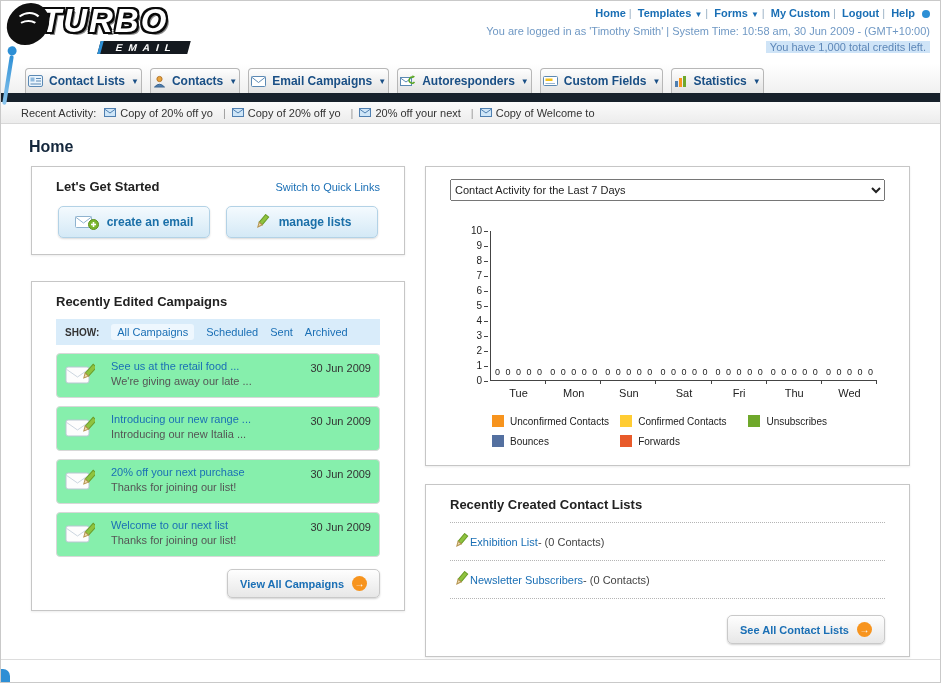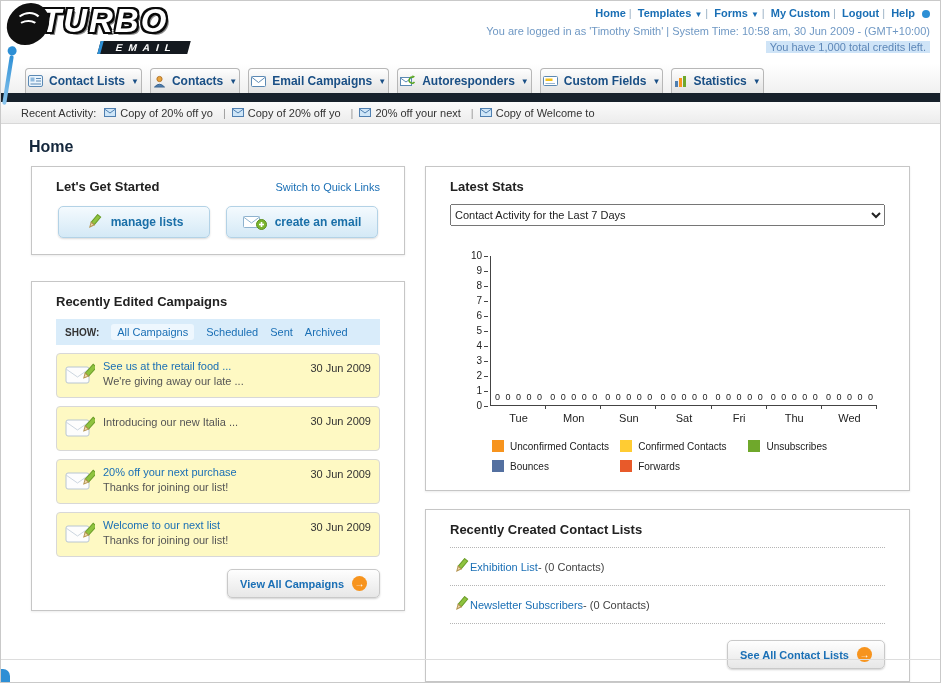--- a/index.html
+++ b/index.html
@@ -58,21 +58,21 @@
   .gs-link{font-size:11px;color:#1a6fb5;text-decoration:none;}
   .gs-buttons{display:flex;gap:16px;padding:0 2px 4px 2px;}
   .big-btn{flex:1;display:flex;align-items:center;justify-content:center;gap:8px;height:32px;border:1px solid #b3d2e6;border-radius:5px;background:linear-gradient(#f4fafe,#d4e9f6);font-size:12px;font-weight:bold;color:#1a6fa8;cursor:pointer;box-shadow:0 1px 2px rgba(0,0,0,.15);font-family:inherit;}
 
   
   .camp-head{margin-bottom:10px;}
   .filter-bar{display:flex;align-items:center;gap:12px;background:#d9ecfa;padding:5px 9px;font-size:11px;}
   .show-label{font-weight:bold;color:#333;font-size:10px;}
   .filter-link{color:#1a6fb5;text-decoration:none;}
   .filter-link.selected{background:#eef7fe;padding:2px 6px;border-radius:3px;}
-  .camp-item{display:flex;align-items:flex-start;gap:8px;border:1px solid #d8d8d8;border-radius:4px;padding:6px 8px;margin-top:8px;background:#fef9c3;cursor:pointer;}
+  .camp-item{display:flex;align-items:flex-start;gap:16px;border:1px solid #d8d8d8;border-radius:4px;padding:6px 8px;margin-top:8px;background:#86efac;cursor:pointer;}
   .camp-icon{flex:none;padding-top:2px;}
   .camp-text{flex:1;min-width:0;}
   .camp-title{font-size:11px;color:#1a6fb5;text-decoration:none;display:block;}
   .camp-sub{font-size:11px;color:#555;margin-top:3px;}
   .camp-date{font-size:11px;color:#333;padding-top:2px;white-space:nowrap;}
   .view-row{display:flex;justify-content:flex-end;margin-top:12px;}
   .pill-btn{display:inline-flex;align-items:center;gap:8px;padding:6px 12px;border:1px solid #c9c9c9;border-radius:5px;background:linear-gradient(#fefefe,#e7e7e7);font-size:11px;font-weight:bold;color:#1a6fb5;cursor:pointer;box-shadow:0 1px 2px rgba(0,0,0,.18);font-family:inherit;}
   .orange-arrow{width:15px;height:15px;border-radius:50%;background:#f7941e;color:#fff;font-size:10px;font-weight:bold;display:inline-flex;align-items:center;justify-content:center;line-height:1;}
 
   
@@ -237,37 +237,37 @@
 <div class="content">
   <div class="col-left">
 
     <div class="panel gs-panel">
       <div class="gs-head">
         <span class="gs-title">Let's Get Started</span>
         <a class="gs-link">Switch to Quick Links</a>
       </div>
       <div class="gs-buttons">
         <button class="big-btn">
-          <svg width="18" height="16">
-              <g transform="rotate(40 9 8)">
-                <rect x="7" y="0" width="4" height="10" fill="#8fc33f" stroke="#6a9c27"></rect>
-                <path d="M7 10 l2 4.5 2 -4.5 Z" fill="#f0ddb0" stroke="#b49451"></path>
-              </g>
-            </svg>
-          <span>manage lists</span>
-        </button>
-        <button class="big-btn">
           <svg width="24" height="16">
               <rect x="0.5" y="2.5" width="16" height="11" rx="1" fill="#fff" stroke="#8fb3cf"></rect>
               <path d="M0.5 3 L8.5 9 L16.5 3" fill="none" stroke="#8fb3cf"></path>
               <circle cx="18.5" cy="10.5" r="5" fill="#7ab52e" stroke="#5d8f20"></circle>
               <line x1="16" y1="10.5" x2="21" y2="10.5" stroke="#fff" stroke-width="1.6"></line>
               <line x1="18.5" y1="8" x2="18.5" y2="13" stroke="#fff" stroke-width="1.6"></line>
             </svg>
           <span>create an email</span>
+        </button>
+        <button class="big-btn">
+          <svg width="18" height="16">
+              <g transform="rotate(40 9 8)">
+                <rect x="7" y="0" width="4" height="10" fill="#8fc33f" stroke="#6a9c27"></rect>
+                <path d="M7 10 l2 4.5 2 -4.5 Z" fill="#f0ddb0" stroke="#b49451"></path>
+              </g>
+            </svg>
+          <span>manage lists</span>
         </button>
       </div>
     </div>
 
     <div class="panel">
       <div class="sec-title camp-head">Recently Edited Campaigns</div>
       <div class="filter-bar">
         <span class="show-label">SHOW:</span>
         <a class="filter-link selected">All Campaigns</a>
         <a class="filter-link">Scheduled</a>
@@ -299,20 +299,21 @@
               <svg width="30" height="25">
                 <rect x="1" y="5" width="23" height="16" rx="2" fill="#fdfdfd" stroke="#b9c6d2"></rect>
                 <path d="M1 7 L12.5 15 L24 7" fill="none" stroke="#ccd6e0"></path>
                 <g transform="rotate(42 23 11)">
                   <rect x="21" y="1" width="4.5" height="12" fill="#8fc33f" stroke="#6a9c27"></rect>
                   <path d="M21 13 l2.2 4.5 2.3 -4.5 Z" fill="#f0ddb0" stroke="#b49451"></path>
                 </g>
               </svg>
             </span>
             <span class="camp-text">
+              <a class="camp-title">Introducing our new range ...</a>
               <span class="camp-sub" style="display:block">Introducing our new Italia ...</span>
             </span>
             <span class="camp-date">30 Jun 2009</span>
           </div>
 
           <div class="camp-item">
             <span class="camp-icon">
               <svg width="30" height="25">
                 <rect x="1" y="5" width="23" height="16" rx="2" fill="#fdfdfd" stroke="#b9c6d2"></rect>
                 <path d="M1 7 L12.5 15 L24 7" fill="none" stroke="#ccd6e0"></path>
@@ -353,21 +354,20 @@
           <span class="orange-arrow">→</span>
         </button>
       </div>
     </div>
 
   </div>
 
   <div class="col-right">
 
     <div class="panel stats-panel">
-      <div class="sec-title stats-title-row">Latest Stats</div>
       <select class="stats-select">
         <option>Contact Activity for the Last 7 Days</option>
       </select>
       <div class="chart-wrap">
         <div class="plot">
           <div class="yaxis">
               <div class="ylabel" style="top: 0%;">10</div>
               <div class="ylabel" style="top: 10%;">9</div>
               <div class="ylabel" style="top: 20%;">8</div>
               <div class="ylabel" style="top: 30%;">7</div>

